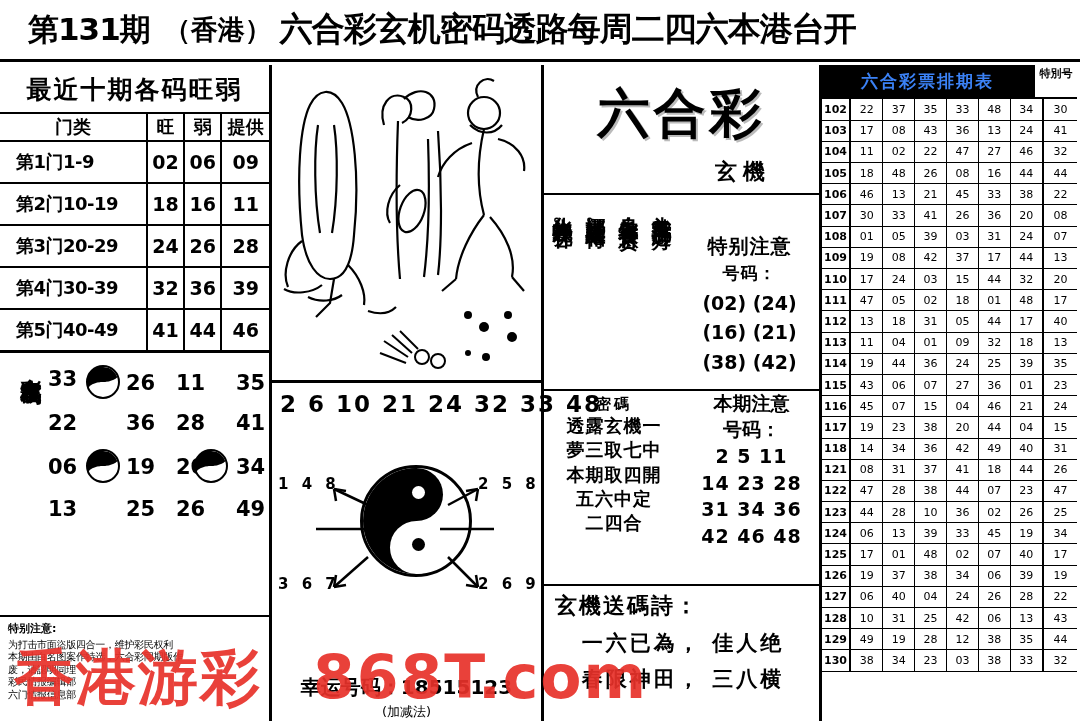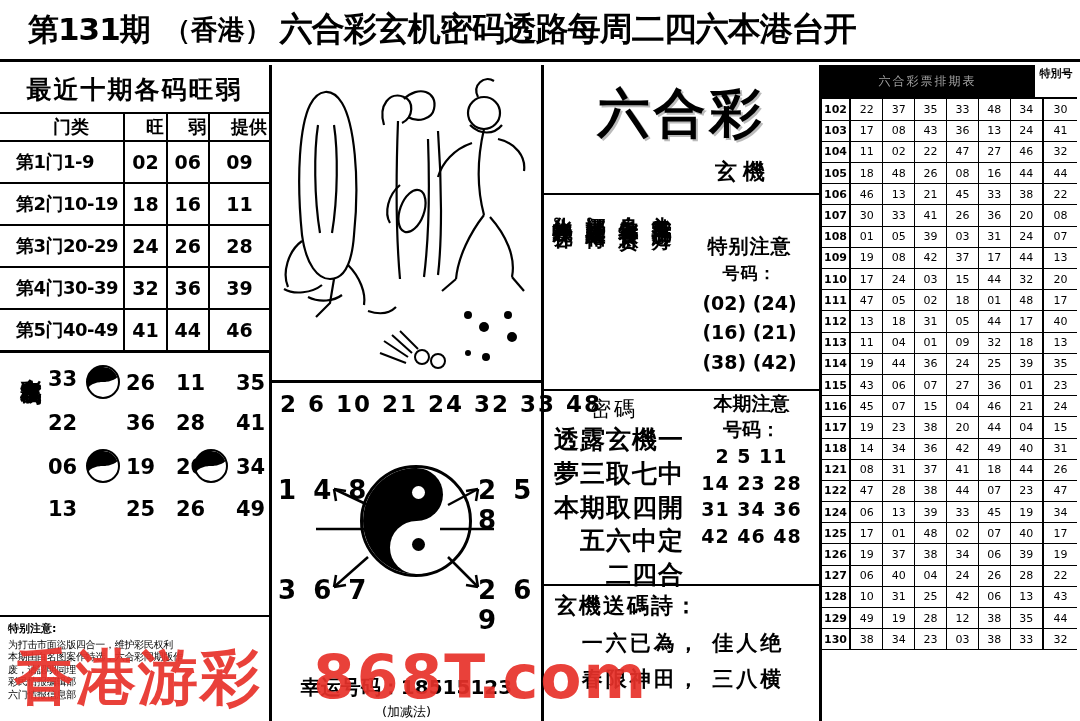--- a/index.html
+++ b/index.html
@@ -48,21 +48,21 @@
   table.wangruo { width:100%; border-collapse:collapse; }
   table.wangruo th, table.wangruo td {
     border-bottom:2px solid #000;
     border-right:2px solid #000;
     text-align:center;
     font-size:19px;
     height:42px;
     font-weight:bold;
   }
   table.wangruo th:last-child, table.wangruo td:last-child { border-right:none; }
-  table.wangruo th { font-size:18px; height:24px;padding-left:20px; }
+  table.wangruo th { font-size:18px; height:24px; }
   table.wangruo td.cat { font-size:18px; text-align:left; padding-left:16px; letter-spacing:-0.5px; }
   table.wangruo tr:last-child td { border-bottom:3px solid #000; }
 
   .lucky-box { flex:1; display:flex; position:relative; border-bottom:2px solid #000; }
   .lucky-label {
     width:44px;
     writing-mode:vertical-rl;
     text-orientation:upright;
     font-size:21px; font-weight:bold;
     line-height:1.05;
@@ -101,21 +101,21 @@
   .taiji {
     position:absolute; left:88px; top:48px;
     width:112px; height:112px; border-radius:50%;
     border:3px solid #000; background:#fff; overflow:hidden;
   }
   .taiji:before { content:""; position:absolute; left:0; top:0; width:50%; height:100%; background:#000; }
   .taiji .lobe-t { position:absolute; left:25%; top:0; width:50%; height:50%; background:#000; border-radius:50%; }
   .taiji .lobe-b { position:absolute; left:25%; top:50%; width:50%; height:50%; background:#fff; border-radius:50%; }
   .taiji .dot-w { position:absolute; left:46%; top:17%; width:13px; height:13px; background:#fff; border-radius:50%; }
   .taiji .dot-b { position:absolute; left:46%; top:66%; width:13px; height:13px; background:#000; border-radius:50%; }
-  .tj-num { position:absolute; font-size:26px; font-weight:bold; letter-spacing:4px; }
+  .tj-num { position:absolute; font-size:15px; font-weight:bold; letter-spacing:4px; }
 
   .lucky-line { text-align:center; font-size:20px; font-weight:bold; padding-top:4px; }
   .lucky-sub { text-align:center; font-size:13px; padding-top:2px; }
 
   
   .logo-box { height:130px; border-bottom:2px solid #000; position:relative; }
   .logo-main {
     font-size:52px; font-weight:bold; text-align:center;
     letter-spacing:4px; padding-top:14px;
     text-shadow:2px 2px 0 #bbb;
@@ -130,32 +130,32 @@
     padding:0 4px;
   }
   .poem-right { flex:1; padding-top:38px; }
   .tb-title { text-align:center; font-size:20px; font-weight:bold; letter-spacing:1px; }
   .tb-sub { text-align:center; font-size:17px; font-weight:bold; letter-spacing:1px; margin-top:2px;}
   .tb-nums { text-align:center; font-size:19px; font-weight:bold; line-height:1.55; margin-top:4px; }
 
   .mima-box { height:195px; border-bottom:2px solid #000; display:flex; }
   .mima-left { width:140px; text-align:center; padding-top:4px; }
   .mima-right { flex:1; text-align:center; }
-  .mm-title { font-size:21px; font-weight:normal; letter-spacing:3px; }
-  .mm-line { font-size:25px; font-weight:bold; line-height:1.35; letter-spacing:1px;text-align:right; }
+  .mm-title { font-size:15px; font-weight:bold; letter-spacing:3px; }
+  .mm-line { font-size:18px; font-weight:bold; line-height:1.35; letter-spacing:1px; }
   .bq-title { font-size:19px; font-weight:bold; }
   .bq-line { font-size:19px; font-weight:bold; line-height:1.4; letter-spacing:1px; }
 
   .shi-box { flex:1; padding:5px 0 0 3px; }
   .shi-title { font-size:22px; font-weight:bold; letter-spacing:2px; padding-left:8px; }
   .shi-line { font-size:21px; font-weight:bold; letter-spacing:3px; text-align:center; margin-top:8px; }
 
   
   .rt-header { height:34px; display:flex; border-bottom:2px solid #000; }
-  .rt-hdr-left { flex:1; background:#000; color:#a3a3a3; font-size:12px; font-weight:normal;
+  .rt-hdr-left { flex:1; background:#000; color:#3b82f6; font-size:17px; font-weight:bold;
                  display:flex; align-items:center; justify-content:center; letter-spacing:2px; }
   .rt-hdr-right { width:44px; font-size:11px; font-weight:bold; text-align:center; line-height:1.1; padding-top:3px; border-left:2px solid #000;}
   table.hist { width:100%; border-collapse:collapse; }
   table.hist td { font-size:11px; text-align:center; height:21.2px; border-bottom:1px solid #000; border-right:1px solid #000;
                   font-family:"DejaVu Sans", sans-serif; }
   table.hist td.idx { width:28px; border-right:2px solid #000; font-weight:bold; }
   table.hist td.sp { border-left:2px solid #000; width:34px; }
   table.hist td:last-child { border-right:none; }
 
   
@@ -603,20 +603,30 @@
               <td class="idx">122</td>
               <td>47</td>
               <td>28</td>
               <td>38</td>
               <td>44</td>
               <td>07</td>
               <td>23</td>
               <td class="sp">47</td>
             </tr>
             <tr>
+              <td class="idx">123</td>
+              <td>44</td>
+              <td>28</td>
+              <td>10</td>
+              <td>36</td>
+              <td>02</td>
+              <td>26</td>
+              <td class="sp">25</td>
+            </tr>
+            <tr>
               <td class="idx">124</td>
               <td>06</td>
               <td>13</td>
               <td>39</td>
               <td>33</td>
               <td>45</td>
               <td>19</td>
               <td class="sp">34</td>
             </tr>
             <tr>

